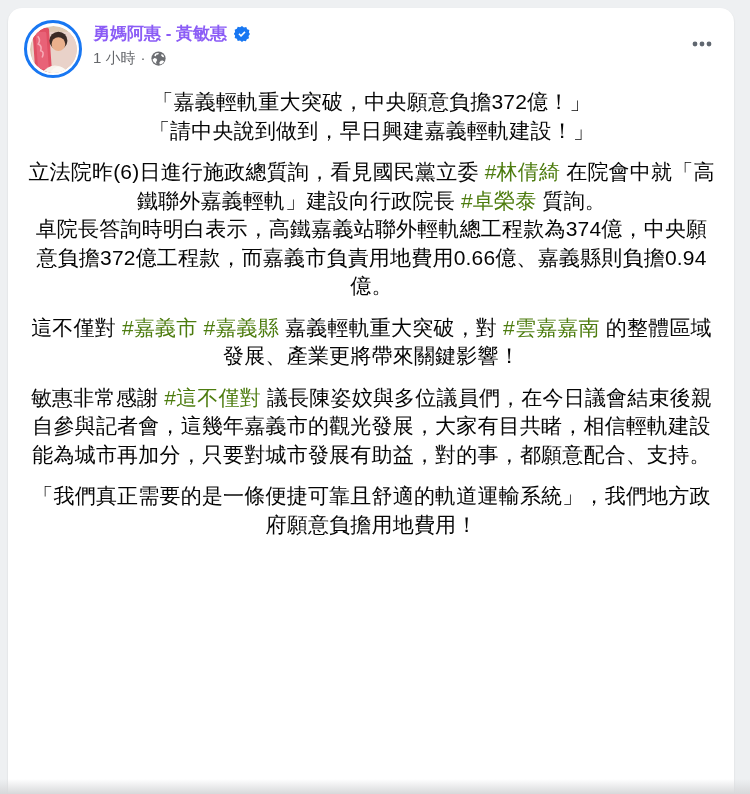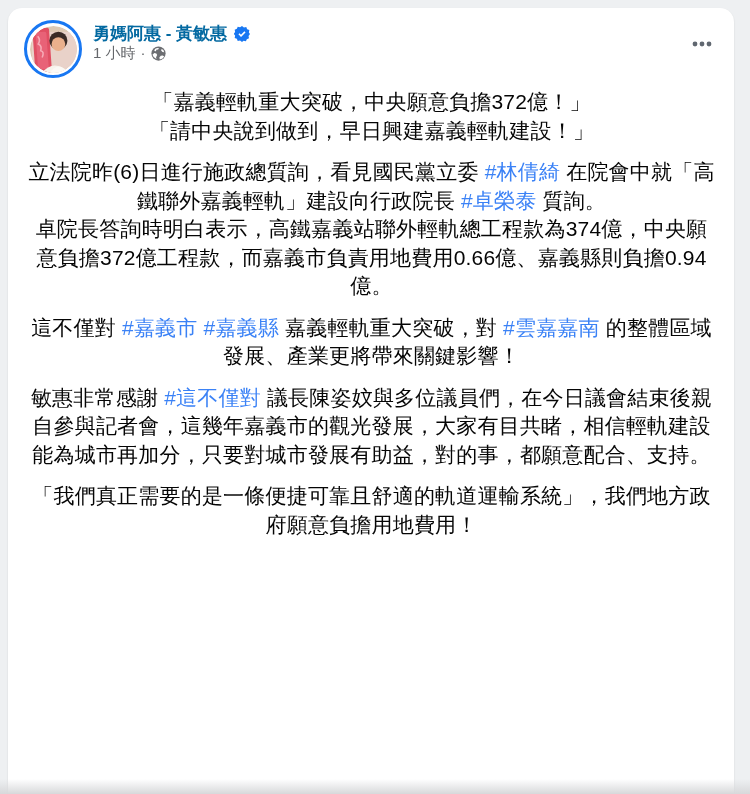--- a/index.html
+++ b/index.html
@@ -18,39 +18,39 @@
   .header{display:flex;align-items:flex-start;padding:12px 14px 2px 16px;}
   .avatar-ring{
     width:58px;height:58px;border-radius:50%;box-sizing:border-box;
     border:3px solid #1877F2;background:#fff;
     display:flex;align-items:center;justify-content:center;
     cursor:pointer;flex:0 0 auto;
   }
   .avatar-img{width:47px;height:47px;border-radius:50%;overflow:hidden;display:block;}
   .header-info{margin-left:11px;flex:1 1 auto;padding-top:3px;min-width:0;}
   .author-row{display:flex;align-items:center;gap:7px;}
-  .author-name{font-size:17px;font-weight:700;color:#0369a1;line-height:21px;cursor:pointer;}
+  .author-name{font-size:17px;font-weight:700;color:#8b5cf6;line-height:21px;cursor:pointer;}
   .badge{width:16px;height:16px;display:block;}
-  .meta-row{display:flex;align-items:center;gap:5px;font-size:15px;color:#65676B;line-height:18px;}
+  .meta-row{margin-top:5px;display:flex;align-items:center;gap:5px;font-size:15px;color:#65676B;line-height:18px;}
   .meta-time{cursor:pointer;}
   .meta-sep{color:#65676B;}
   .globe{width:15px;height:15px;display:block;opacity:.95;}
   .menu-btn{
     width:36px;height:36px;border-radius:50%;flex:0 0 auto;
     display:flex;align-items:center;justify-content:center;
     margin-top:6px;cursor:pointer;
   }
   .content{
     padding:8px 18px 0 19px;
     font-size:21px;line-height:28.5px;color:#050505;
     letter-spacing:.2px;
     text-align:center;
   }
   .para{margin:0 0 13px 0;white-space:pre-wrap;word-break:break-all;overflow-wrap:anywhere;}
-  .hashtag{color:#3b82f6;cursor:pointer;}
+  .hashtag{color:#4d7c0f;cursor:pointer;}
   .bottom-fade{
     position:absolute;left:0;bottom:0;width:750px;height:15px;
     background:linear-gradient(to bottom,rgba(217,218,220,0),#d7d8da);
     pointer-events:none;z-index:5;
   }
 </style>
 </head>
 <body>
 
 <div class="card">

